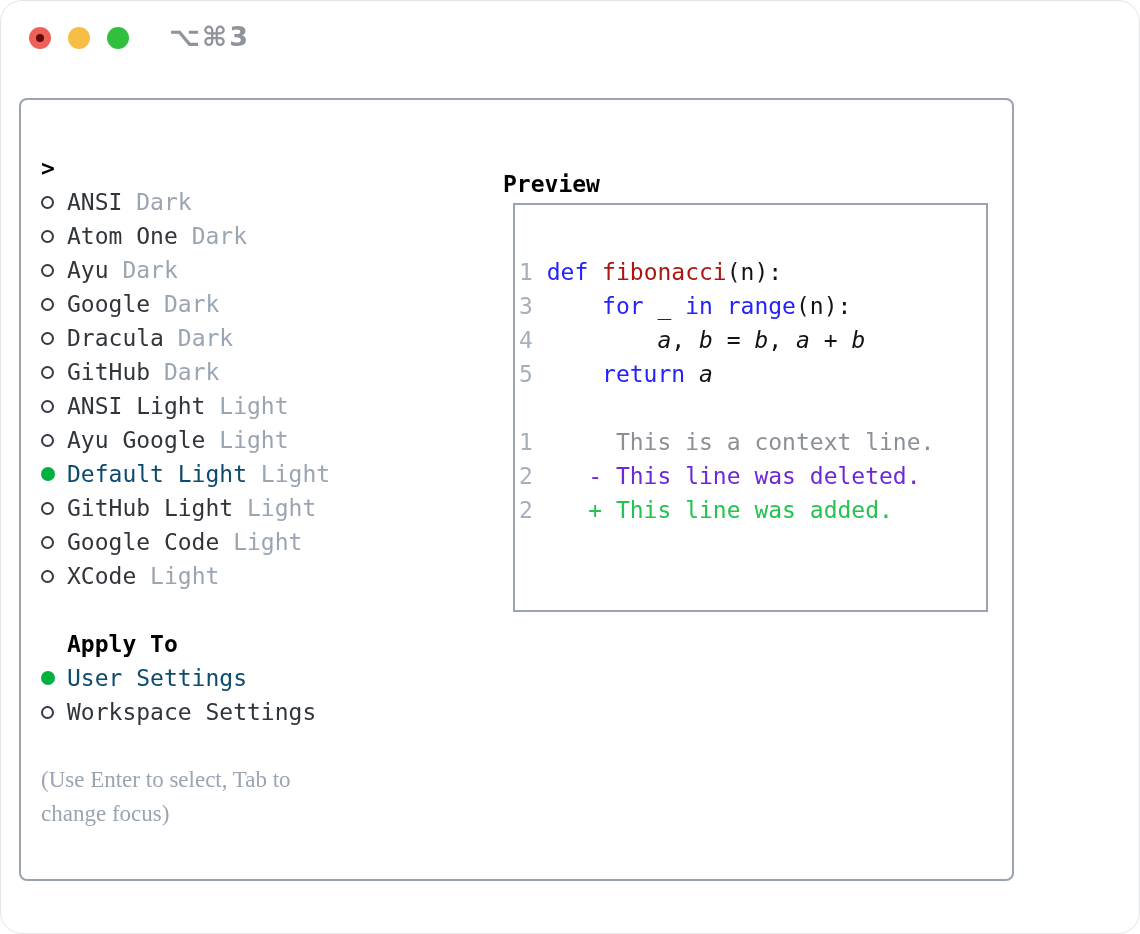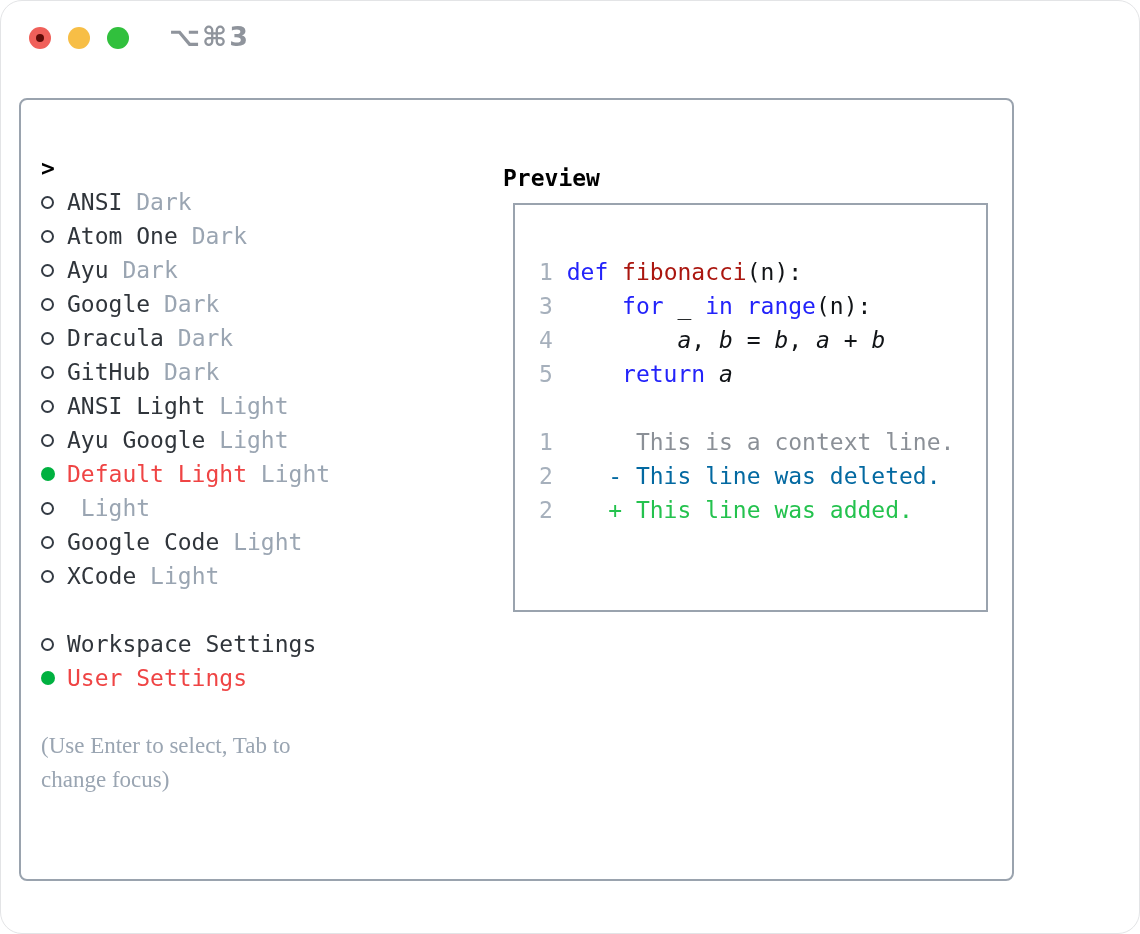--- a/index.html
+++ b/index.html
@@ -40,42 +40,42 @@
   .bullet { width:26px; display:flex; align-items:center; flex:0 0 26px; }
   .circle {
     width:13px; height:13px; border:2px solid #343b44; border-radius:50%;
     display:inline-block;
   }
   .circle.filled { width:14px; height:14px; border:none; background:#00b140; }
   .prompt { color:#000000; font-weight:bold; }
   .hdr { color:#000000; font-weight:bold; }
   .label { color:#30353b; }
   .variant { color:#9aa5b2; margin-left:1ch; }
-  .row.selected .label { color:#ef4444; }
+  .row.selected .label { color:#0c4a6e; }
   .apply-title .label { color:#000000; font-weight:600; }
   .hint { color:#9aa5b2;font-family:Liberation Serif, serif; }
 
   
   .preview-title {
-    position:absolute; left:482px; top:61px; height:34px; line-height:34px;
+    position:absolute; left:482px; top:67px; height:34px; line-height:34px;
     font-size:23px; font-weight:bold; color:#000000;
   }
   .preview-box {
     position:absolute; left:492px; top:103px; width:475px; height:409px;
     border:2px solid #9aa3ae; background:#ffffff;
-    padding:50px 0 0 24px; overflow:hidden;
+    padding:50px 0 0 4px; overflow:hidden;
   }
   .cl { height:34px; line-height:34px; font-size:23px; white-space:pre; }
   .ln { display:inline-block; width:2ch; color:#a6b0bc; }
   .kw  { color:#2323fa; }
   .fn  { color:#aa160f; }
   .pl  { color:#111417; }
   .var { color:#111417; font-style:italic; }
   .ctx { color:#8b9097; }
-  .del { color:#0369a1; }
+  .del { color:#6d28d9; }
   .add { color:#24c24e; }
 </style>
 </head>
 <body>
 
 <div class="window">
 
   <div class="lights">
     <div class="light light-red">
         <div class="dot"></div>
@@ -133,42 +133,47 @@
         <span class="label">Ayu Google</span>
         <span class="variant">Light</span>
       </div>
       <div class="row selected">
         <span class="bullet"><span class="circle filled"></span></span>
         <span class="label">Default Light</span>
         <span class="variant">Light</span>
       </div>
       <div class="row">
         <span class="bullet"><span class="circle"></span></span>
+        <span class="label">GitHub Light</span>
         <span class="variant">Light</span>
       </div>
       <div class="row">
         <span class="bullet"><span class="circle"></span></span>
         <span class="label">Google Code</span>
         <span class="variant">Light</span>
       </div>
       <div class="row">
         <span class="bullet"><span class="circle"></span></span>
         <span class="label">XCode</span>
         <span class="variant">Light</span>
       </div>
 
       <div class="row"></div>
 
-      <div class="row">
-        <span class="bullet"><span class="circle"></span></span>
-        <span class="label">Workspace Settings</span>
+      <div class="row apply-title">
+        <span class="bullet"></span>
+        <span class="label">Apply To</span>
       </div>
       <div class="row selected">
         <span class="bullet"><span class="circle filled"></span></span>
         <span class="label">User Settings</span>
+      </div>
+      <div class="row">
+        <span class="bullet"><span class="circle"></span></span>
+        <span class="label">Workspace Settings</span>
       </div>
 
       <div class="row"></div>
 
       <div class="row hint">(Use Enter to select, Tab to</div>
       <div class="row hint">change focus)</div>
     </div>
 
     <div class="preview-title">Preview</div>
 

